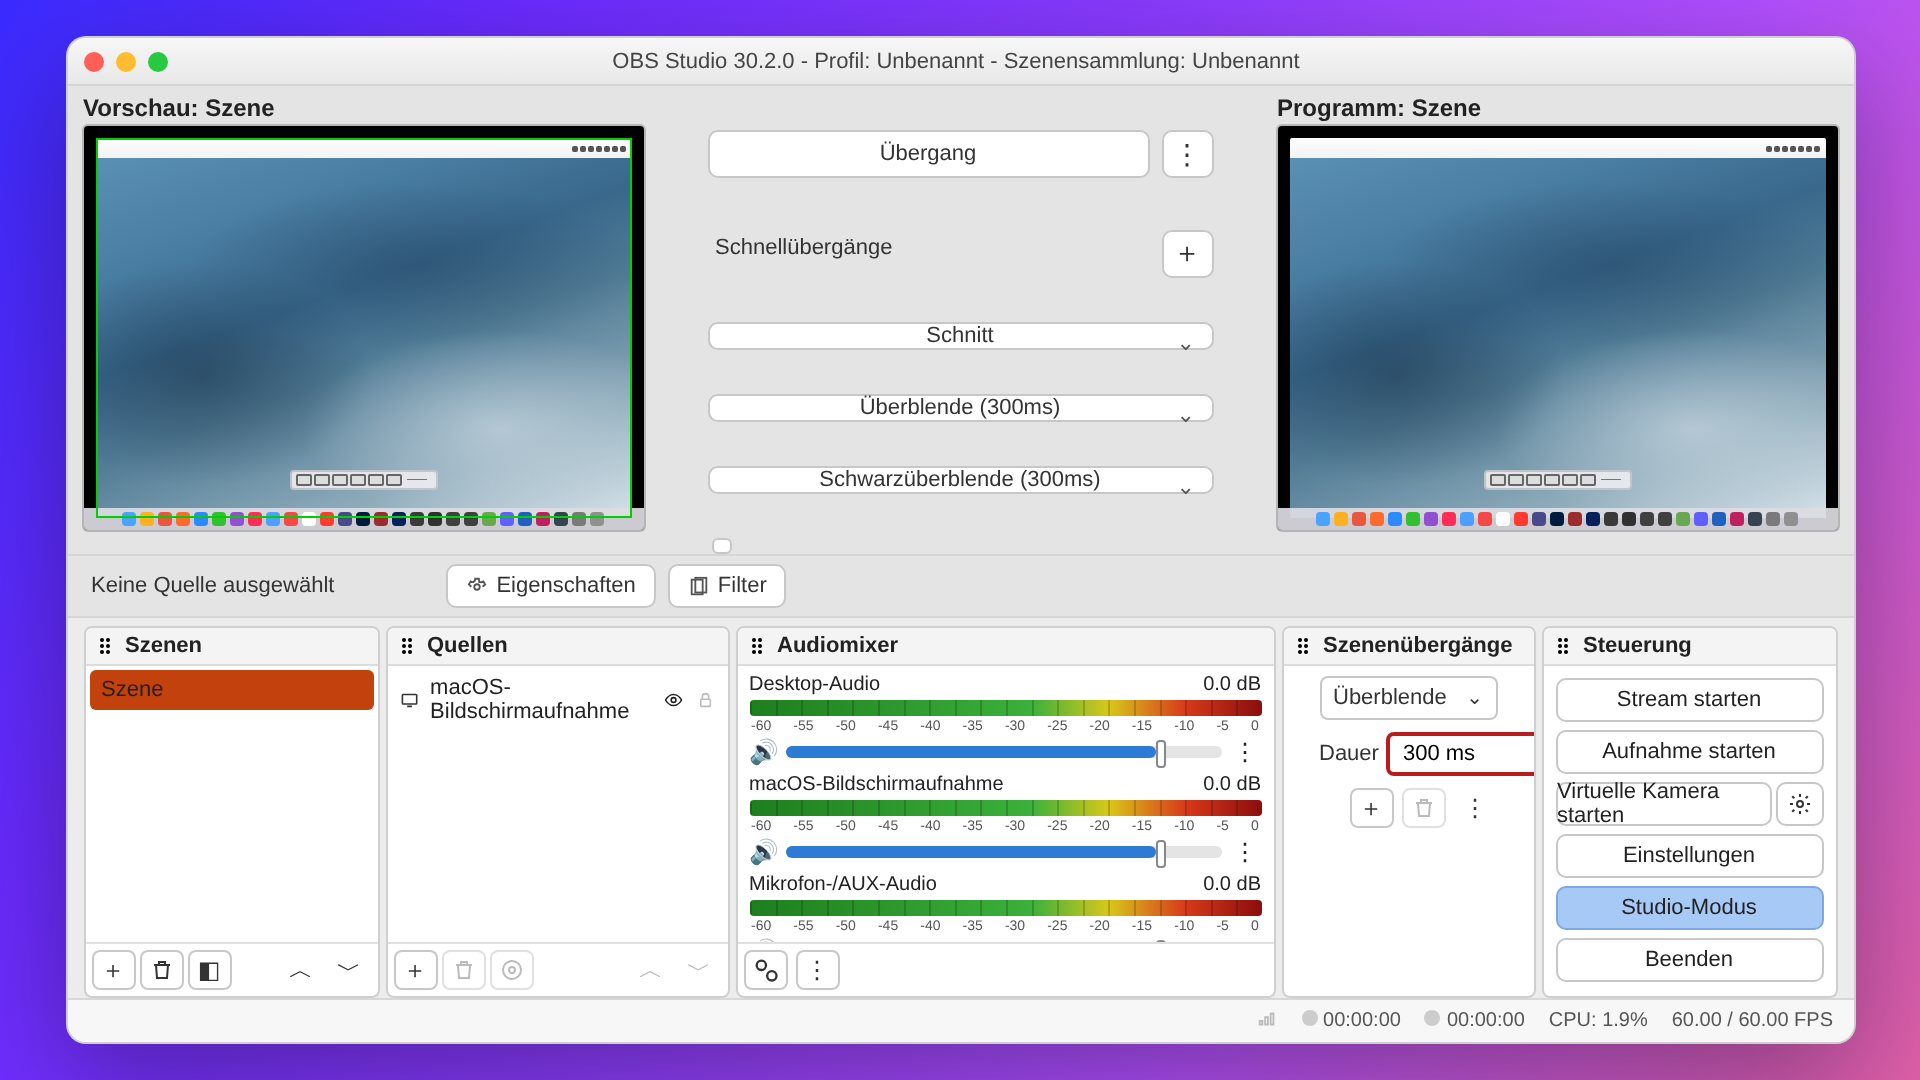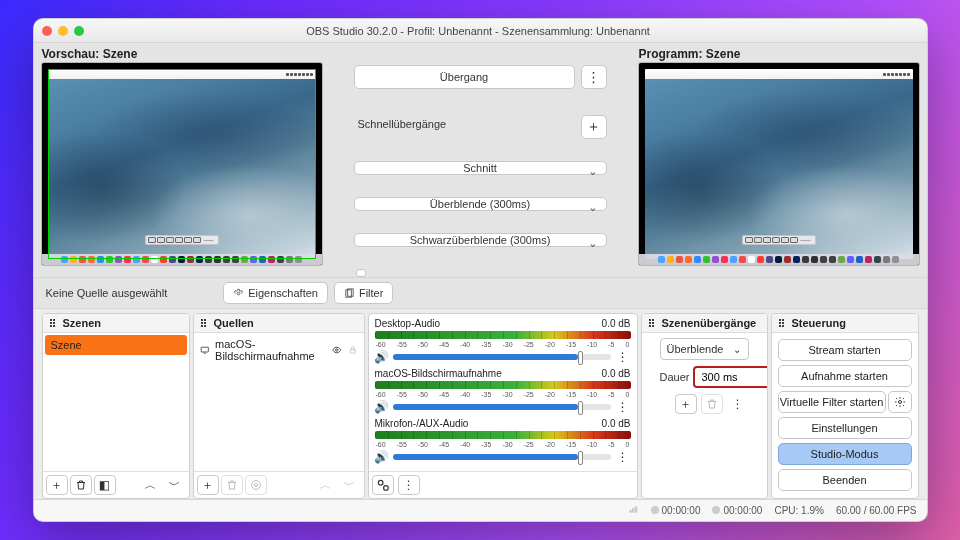--- a/index.html
+++ b/index.html
@@ -83,21 +83,21 @@
   .panel.mixer{flex:1}
   .panel.sceneT{flex:0 0 127px}
   .panel.controls{flex:0 0 148px}
   .phead { background:#f4f4f4; border-bottom:1px solid #dcdcdc;
     font-size:11px; font-weight:700; color:#222; padding:3px 6px;
     display:flex; align-items:center; gap:4px;}
   .phead svg { width:10px; height:10px; }
   .pbody { flex:1; min-height:0; overflow:hidden; font-size:11px; color:#222;
     display:flex; flex-direction:column; padding:2px;}
   .list-item { padding:4px 6px; border-radius:3px;}
-  .list-item.sel { background:#f97316; }
+  .list-item.sel { background:#c2410c; }
   .src-row { display:flex; align-items:center; gap:6px; padding:3px 4px;}
   .src-row svg{width:12px;height:12px}
   .src-row .eye{margin-left:auto}
   .ptoolbar { border-top:1px solid #e0e0e0; display:flex; gap:2px; padding:3px;}
   .tbtn { width:22px; height:20px; border:1px solid #c8c8c8; border-radius:4px;
     background:#fff; display:flex; align-items:center; justify-content:center; font-size:12px; color:#333;}
   .tbtn.dis { color:#bbb; border-color:#e0e0e0;}
   .tbtn.nob { border:none; background:none;}
   
   .mix-item { padding:2px 4px; }
@@ -369,20 +369,31 @@
               <circle cx="12" cy="12" r="9"></circle>
             </svg>
         </div>
         <div style="flex:1"></div>
         <div class="tbtn nob dis">︿</div>
         <div class="tbtn nob dis">﹀</div>
       </div>
     </div>
 
     <div class="panel mixer">
+      <div class="phead">
+        <svg viewBox="0 0 10 10">
+            <circle cx="2" cy="2" r="1"></circle>
+            <circle cx="2" cy="5" r="1"></circle>
+            <circle cx="2" cy="8" r="1"></circle>
+            <circle cx="5" cy="2" r="1"></circle>
+            <circle cx="5" cy="5" r="1"></circle>
+            <circle cx="5" cy="8" r="1"></circle>
+          </svg>
+        <span>Audiomixer</span>
+      </div>
       <div class="pbody" id="mixer-body">
           <div class="mix-item">
             <div class="mix-head">
               <span>Desktop-Audio</span>
               <span class="lvl">0.0 dB</span>
             </div>
             <div class="meter"></div>
             <div class="ticks">
               <span>-60</span>
               <span>-55</span>
@@ -515,21 +526,21 @@
             <circle cx="5" cy="2" r="1"></circle>
             <circle cx="5" cy="5" r="1"></circle>
             <circle cx="5" cy="8" r="1"></circle>
           </svg>
         <span>Steuerung</span>
       </div>
       <div class="pbody" style="padding:4px">
         <div class="cbtn">Stream starten</div>
         <div class="cbtn">Aufnahme starten</div>
         <div class="crow">
-          <div class="cbtn">Virtuelle Filter starten</div>
+          <div class="cbtn">Virtuelle Kamera starten</div>
           <div class="cbtn gear">
             <svg viewBox="0 0 24 24" width="12" height="12" fill="none" stroke="#333" stroke-width="2">
                 <circle cx="12" cy="12" r="3"></circle>
                 <path d="M12 2v3M12 19v3M4.2 4.2l2.1 2.1M17.7 17.7l2.1 2.1M2 12h3M19 12h3M4.2 19.8l2.1-2.1M17.7 6.3l2.1-2.1"></path>
               </svg>
           </div>
         </div>
         <div class="cbtn">Einstellungen</div>
         <div class="cbtn active">Studio-Modus</div>
         <div class="cbtn">Beenden</div>

